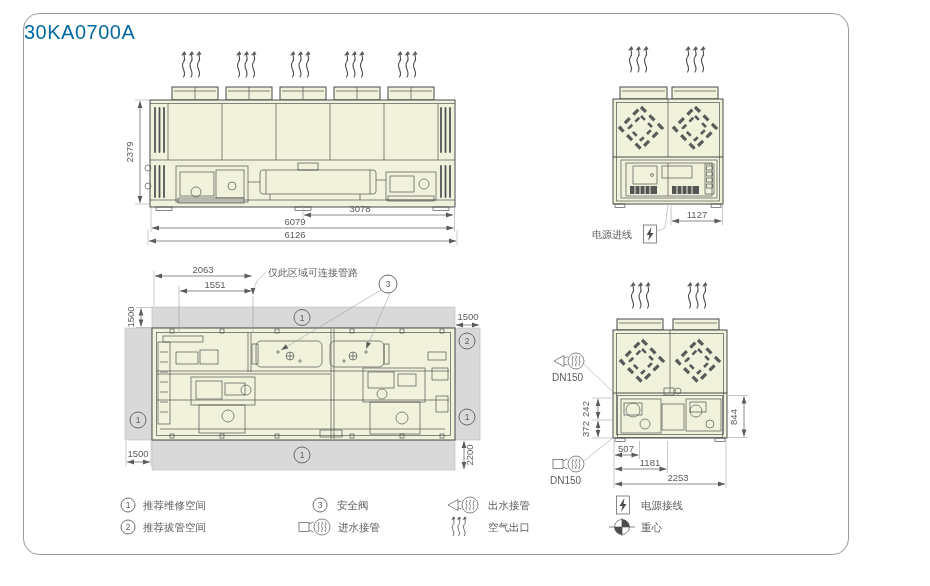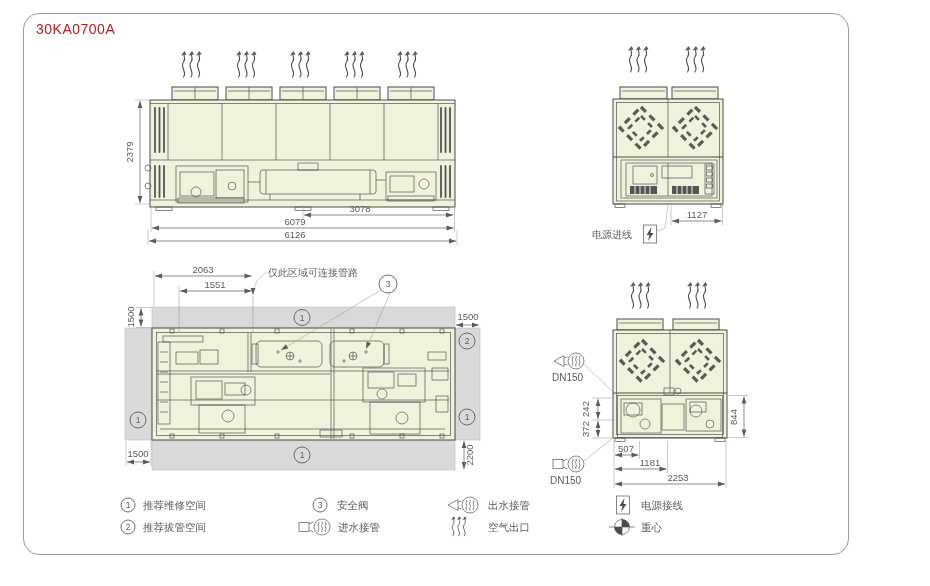--- a/index.html
+++ b/index.html
@@ -1,20 +1,20 @@
 <!DOCTYPE html>
 <html><head>
 <meta charset="utf-8">
 <style>
   html,body{margin:0;padding:0;background:#fff;}
   .canvas{position:relative;width:930px;height:586px;background:#fff;overflow:hidden;
           font-family:"Liberation Sans","DejaVu Sans",sans-serif;}
   .frame{position:absolute;left:23px;top:13px;width:824px;height:540px;
          border:1.5px solid #9b9b9b;border-radius:16px;}
-  .title{position:absolute;left:36px;top:21px;font-size:14px;color:#b91c1c;letter-spacing:.5px;}
+  .title{position:absolute;left:24px;top:21px;font-size:20px;color:#0369a1;letter-spacing:.5px;}
   svg{position:absolute;left:0;top:0;}
   .cream{fill:#f1f2dc;stroke:#4b4b4b;stroke-width:1;}
   .s1{fill:none;stroke:#4b4b4b;stroke-width:1;}
   .s08{fill:none;stroke:#555;stroke-width:.7;}
   .gray{fill:#d9d9d9;stroke:#bdbdbd;stroke-width:.6;}
   .dl{fill:none;stroke:#6e6e6e;stroke-width:.8;}
   .ext{fill:none;stroke:#9a9a9a;stroke-width:.55;}
   .dt{font-size:9.5px;fill:#5c5c5c;}
   .ct{font-size:10px;fill:#5c5c5c;}
   .lt{font-size:10.5px;fill:#5c5c5c;}

